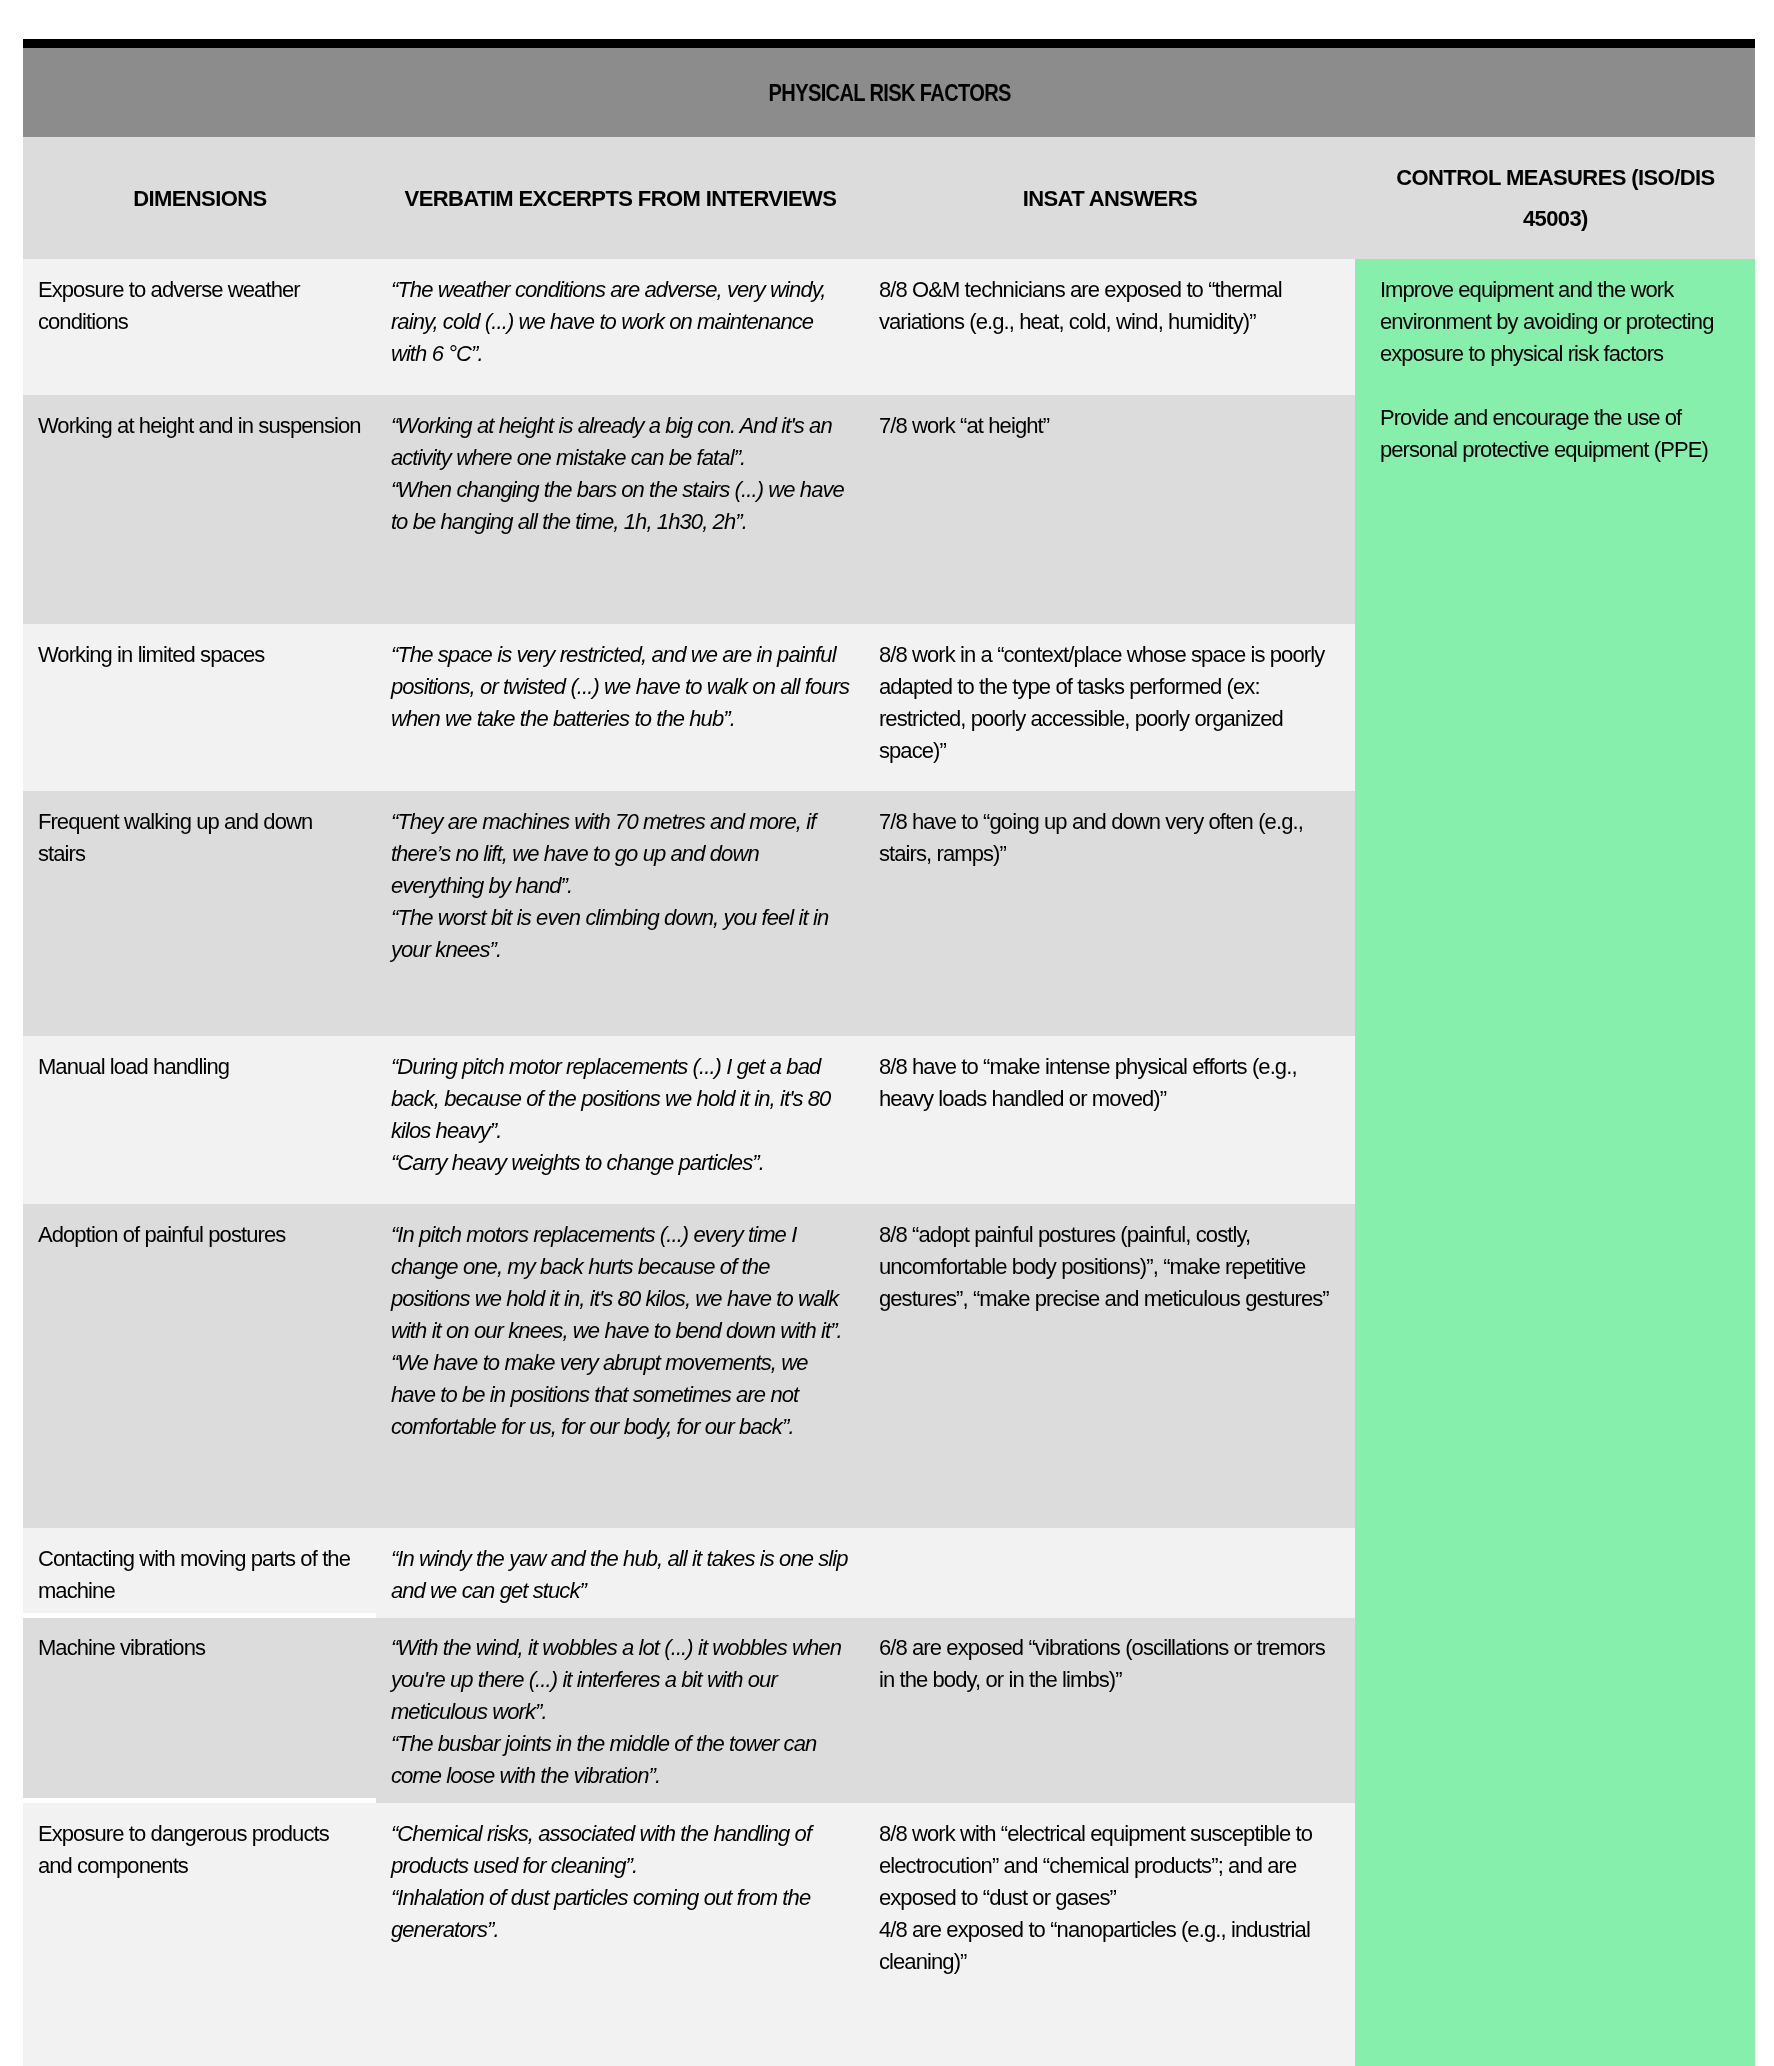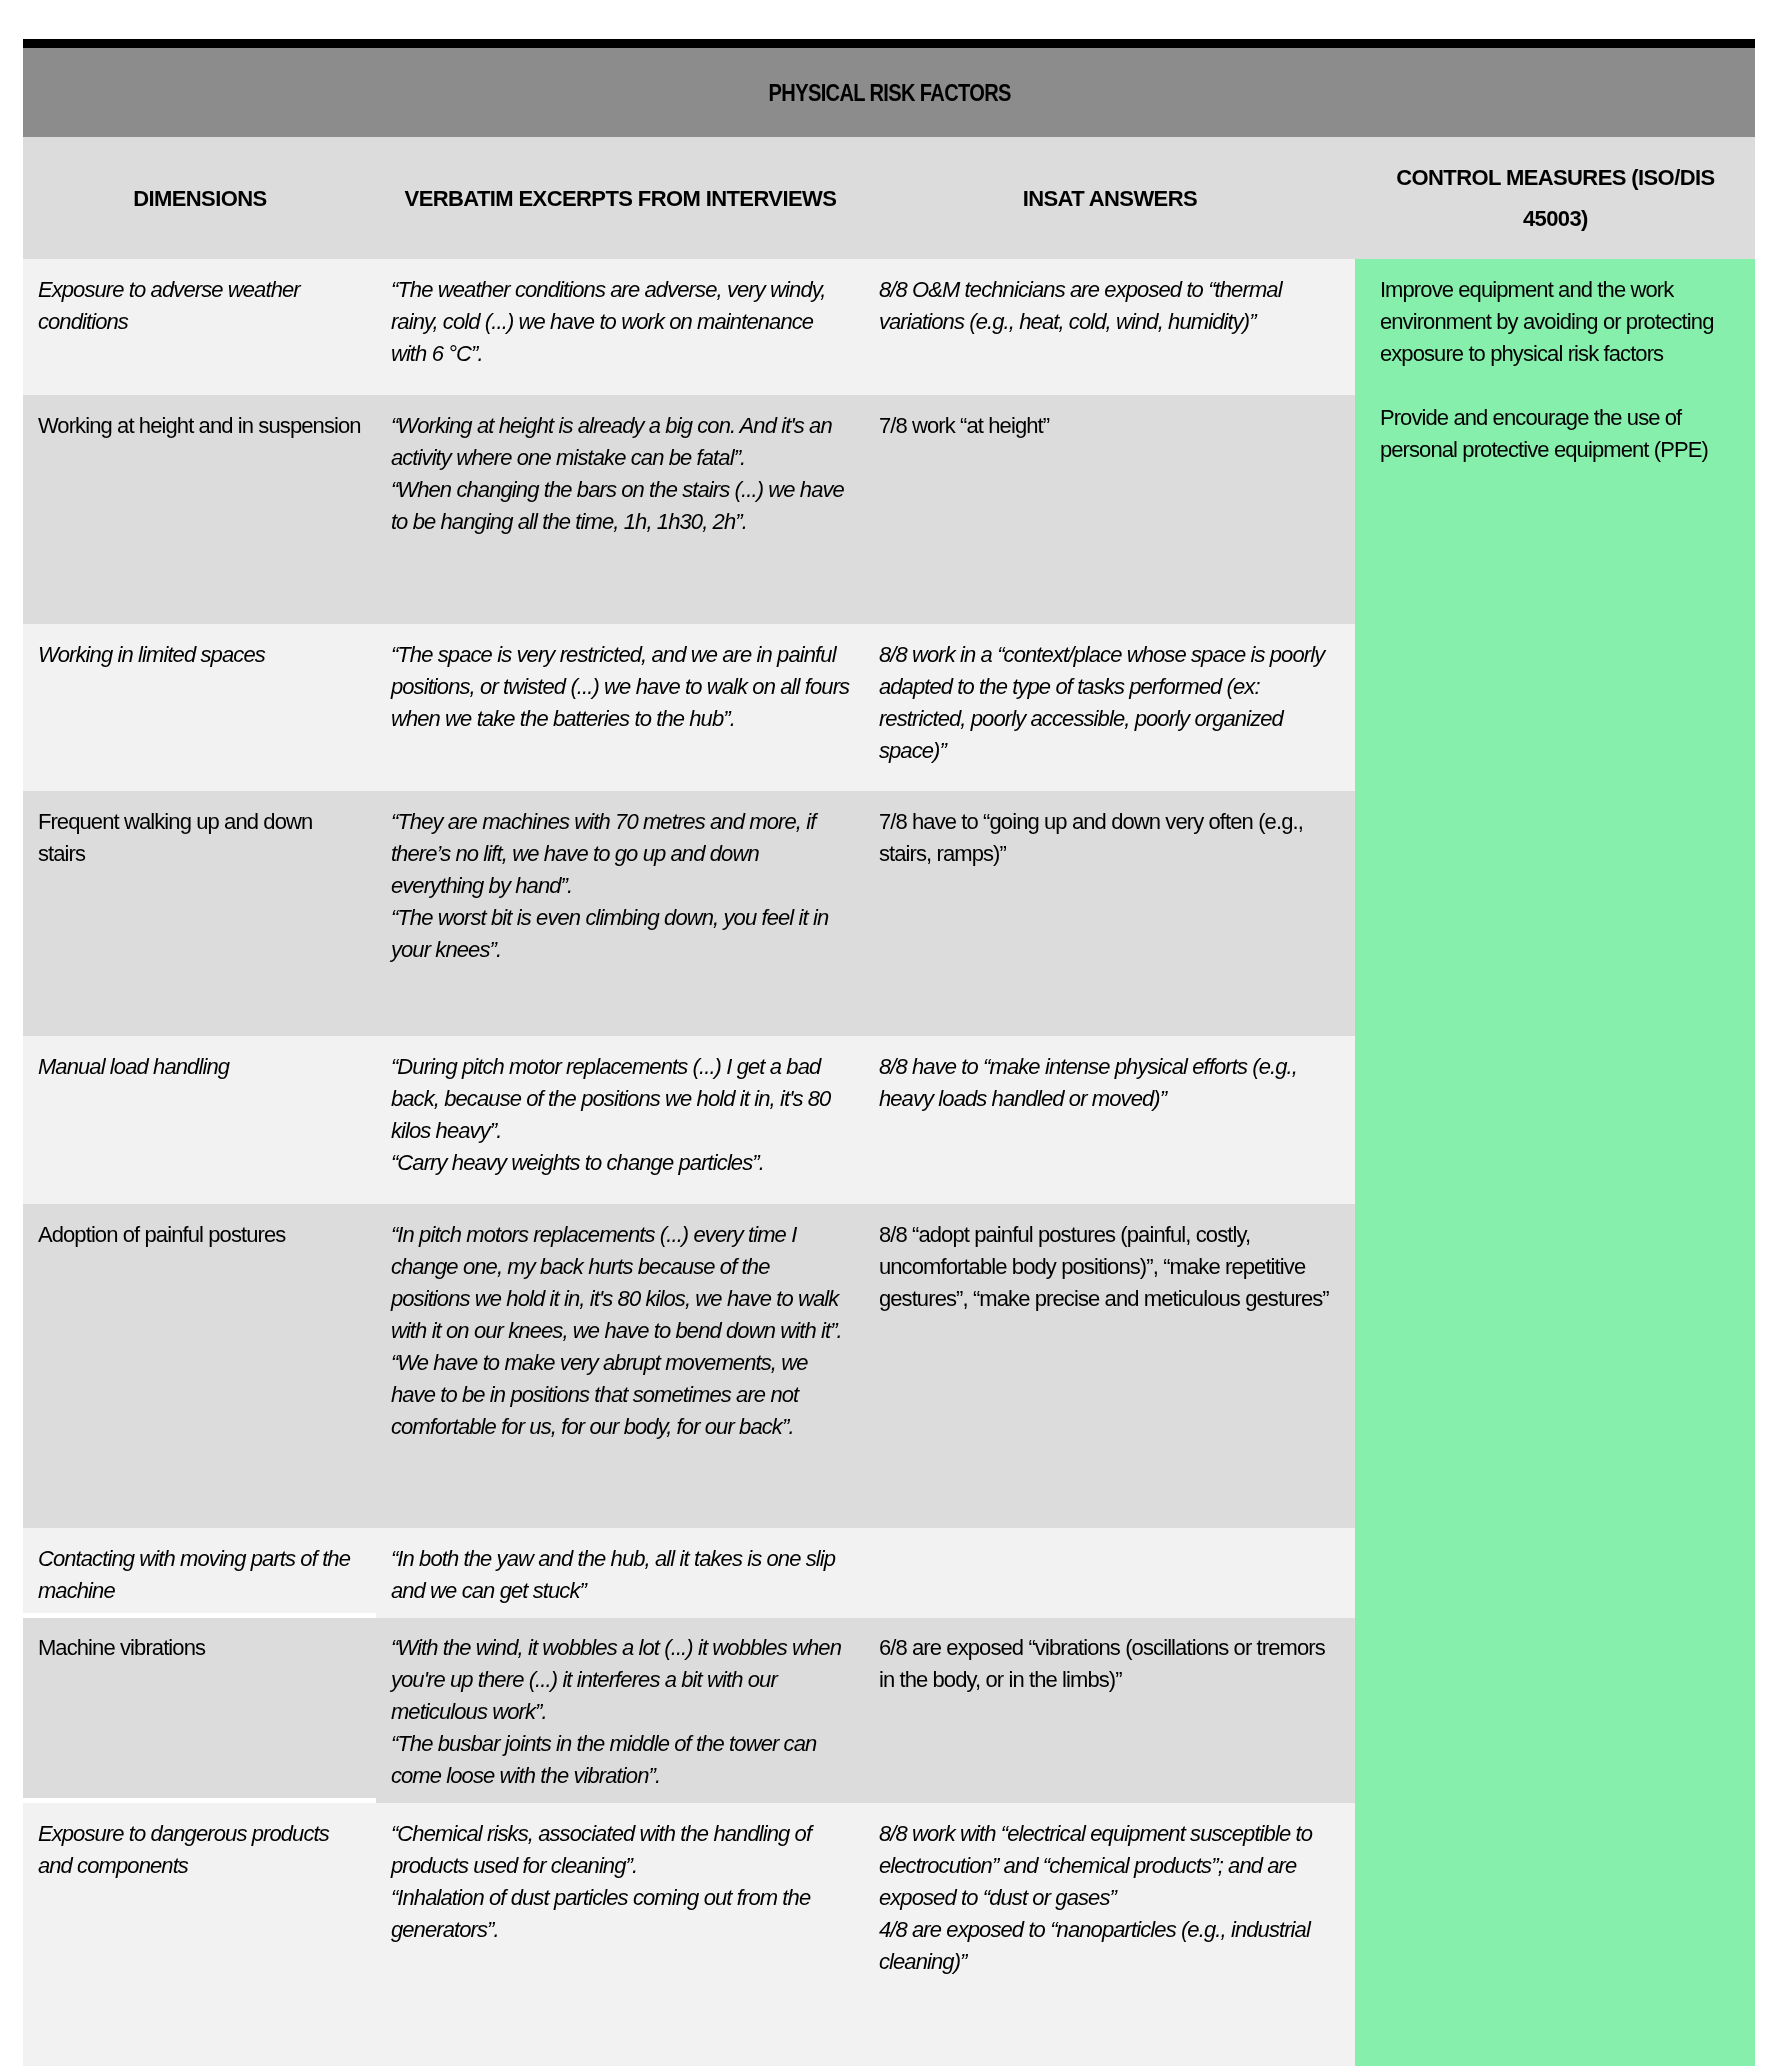--- a/index.html
+++ b/index.html
@@ -7,21 +7,21 @@
          font-family: "Liberation Sans", sans-serif; color: #000; }
   .table { position: absolute; left: 23.4px; top: 39px; width: 1732px; }
   .topbar { height: 9px; background: #000; }
   .title-band { height: 89px; background: #8c8c8c; display: flex; align-items: center; justify-content: center; }
   .title-band span { font-weight: bold; font-size: 24.5px; letter-spacing: -0.8px; transform: scaleX(0.82); display: inline-block; }
   .grid { display: grid; grid-template-columns: 353px 488px 491px 400px; position: relative; }
   .hdr { background: #dcdcdc; height: 122px; display: flex; align-items: center; justify-content: center; text-align: center; padding: 0 22px; box-sizing: border-box; }
   .hdr span { font-weight: bold; font-size: 22px; line-height: 41px; letter-spacing: -0.6px; }
   .cell { box-sizing: border-box; padding: 14.5px 12.2px 11px 14.5px; font-size: 22px; line-height: 32px; letter-spacing: -0.9px; }
   .cell.q { font-style: italic; }
-  .odd { background: #f2f2f2; font-style: italic; }
+  .odd { background: #f2f2f2; }
   .even { background: #dcdcdc; }
   .ctrl { background: #86efac; padding: 14.5px 12.2px 11px 24.5px; }
   .ctrl p { margin: 0 0 32px 0; }
   .line { display: block; }
   .footer { height: 19.5px; background: #8c8c8c; margin-top: 0; }
 </style>
 </head>
 <body>
 
 <div class="table">
@@ -91,21 +91,21 @@
     <div class="cell even q" style="grid-column:2;grid-row:7;">
         <span class="line">“In pitch motors replacements (...) every time I change one, my back hurts because of the positions we hold it in, it's 80 kilos, we have to walk with it on our knees, we have to bend down with it”.</span>
         <span class="line">“We have to make very abrupt movements, we have to be in positions that sometimes are not comfortable for us, for our body, for our back”.</span>
       </div>
     <div class="cell even" style="grid-column:3;grid-row:7;">
         <span class="line">8/8 “adopt painful postures (painful, costly, uncomfortable body positions)”, “make repetitive gestures”, “make precise and meticulous gestures”</span>
       </div>
 
     <div class="cell odd" style="grid-column:1;grid-row:8;height:85px;"><span>Contacting with moving parts of the machine</span></div>
     <div class="cell odd q" style="grid-column:2;grid-row:8;">
-        <span class="line">“In both the yaw and the hub, all it takes is one slip and we can get stuck”</span>
+        <span class="line">“In windy the yaw and the hub, all it takes is one slip and we can get stuck”</span>
       </div>
     <div class="cell odd" style="grid-column:3;grid-row:8;"></div>
 
     <div class="cell even" style="grid-column:1;grid-row:9;height:180px;"><span>Machine vibrations</span></div>
     <div class="cell even q" style="grid-column:2;grid-row:9;">
         <span class="line">“With the wind, it wobbles a lot (...) it wobbles when you're up there (...) it interferes a bit with our meticulous work”.</span>
         <span class="line">“The busbar joints in the middle of the tower can come loose with the vibration”.</span>
       </div>
     <div class="cell even" style="grid-column:3;grid-row:9;">
         <span class="line">6/8 are exposed “vibrations (oscillations or tremors in the body, or in the limbs)”</span>

